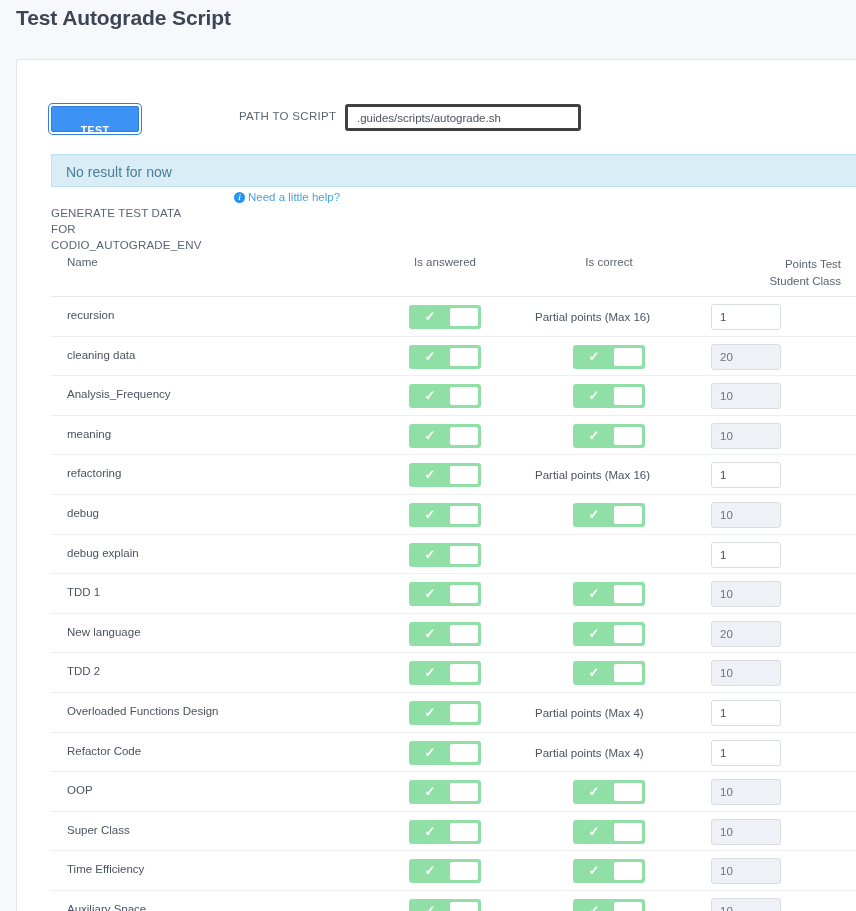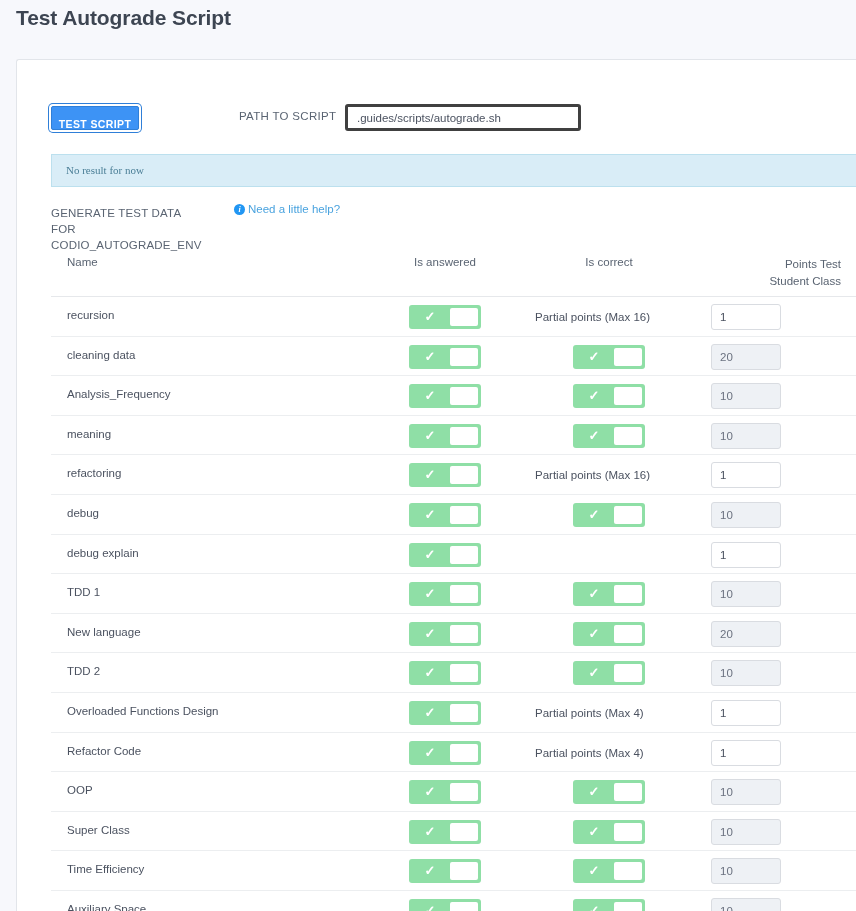--- a/index.html
+++ b/index.html
@@ -49,21 +49,21 @@
     border: 1px solid #2f7fd8;
     box-shadow: 0 0 0 2px #ffffff, 0 0 0 3px #2f7fd8;
     border-radius: 2px;
     color: #ffffff;
     font-size: 10.5px;
     font-weight: bold;
     letter-spacing: 0.4px;
     line-height: 22px;
     text-align: center;
     cursor: pointer;
-    padding: 6px;
+    padding: 12px;
     font-family: "Liberation Sans", sans-serif;
   }
   .label-path {
     position: absolute;
     left: 188px; top: 4px;
     font-size: 11.5px;
     font-weight: normal;
     color: #5a6472;
     letter-spacing: 0.3px;
   }
@@ -88,38 +88,37 @@
     width: 822px;
     height: 33px;
     background: #d9edf7;
     border-top: 1px solid #bce0ee;
     border-bottom: 1px solid #bce0ee;
     border-left: 1px solid #bce0ee;
   }
   .alert-text {
     position: absolute;
     left: 14px; top: 9px;
-    font-size: 11px;
+    font-size: 14px;
     color: #4a7e96;
-    font-family: Liberation Serif, serif;
   }
 
   
   .gen-label {
     position: absolute;
     left: 34px; top: 145px;
     width: 150px;
     font-size: 11.5px;
     color: #5a6472;
     line-height: 16px;
     letter-spacing: 0.2px;
   }
   .help-link {
     position: absolute;
-    left: 194px; top: 143px;
+    left: 194px; top: 131px;
     font-size: 11.5px;
     color: #4aa3df;
     text-decoration: none;
     cursor: pointer;
     white-space: nowrap;
     padding-left: 23px;
   }
   .info-icon {
     display: inline-block;
     width: 11px; height: 11px;

